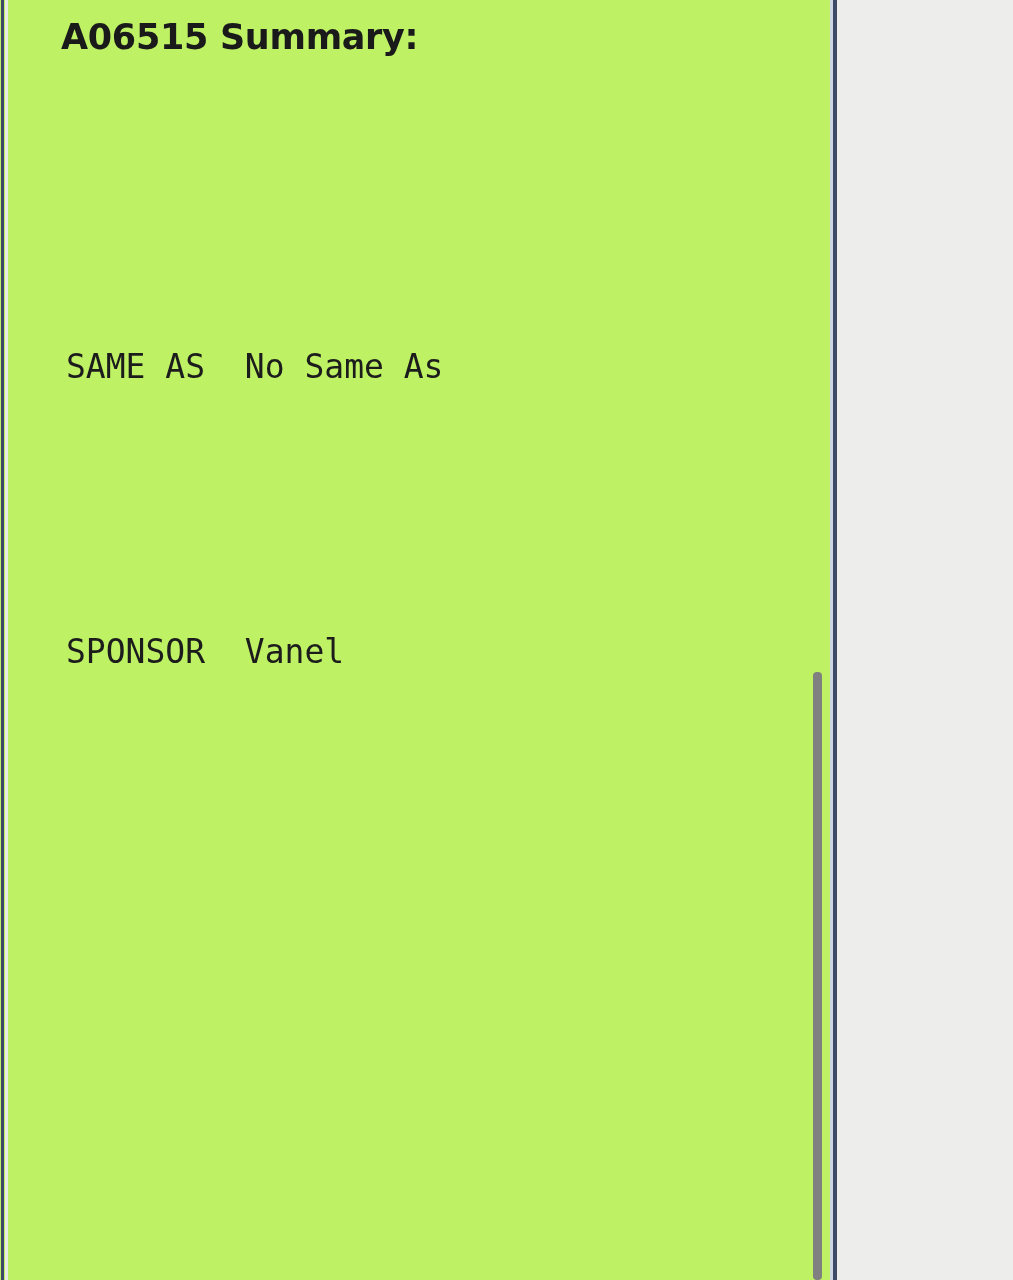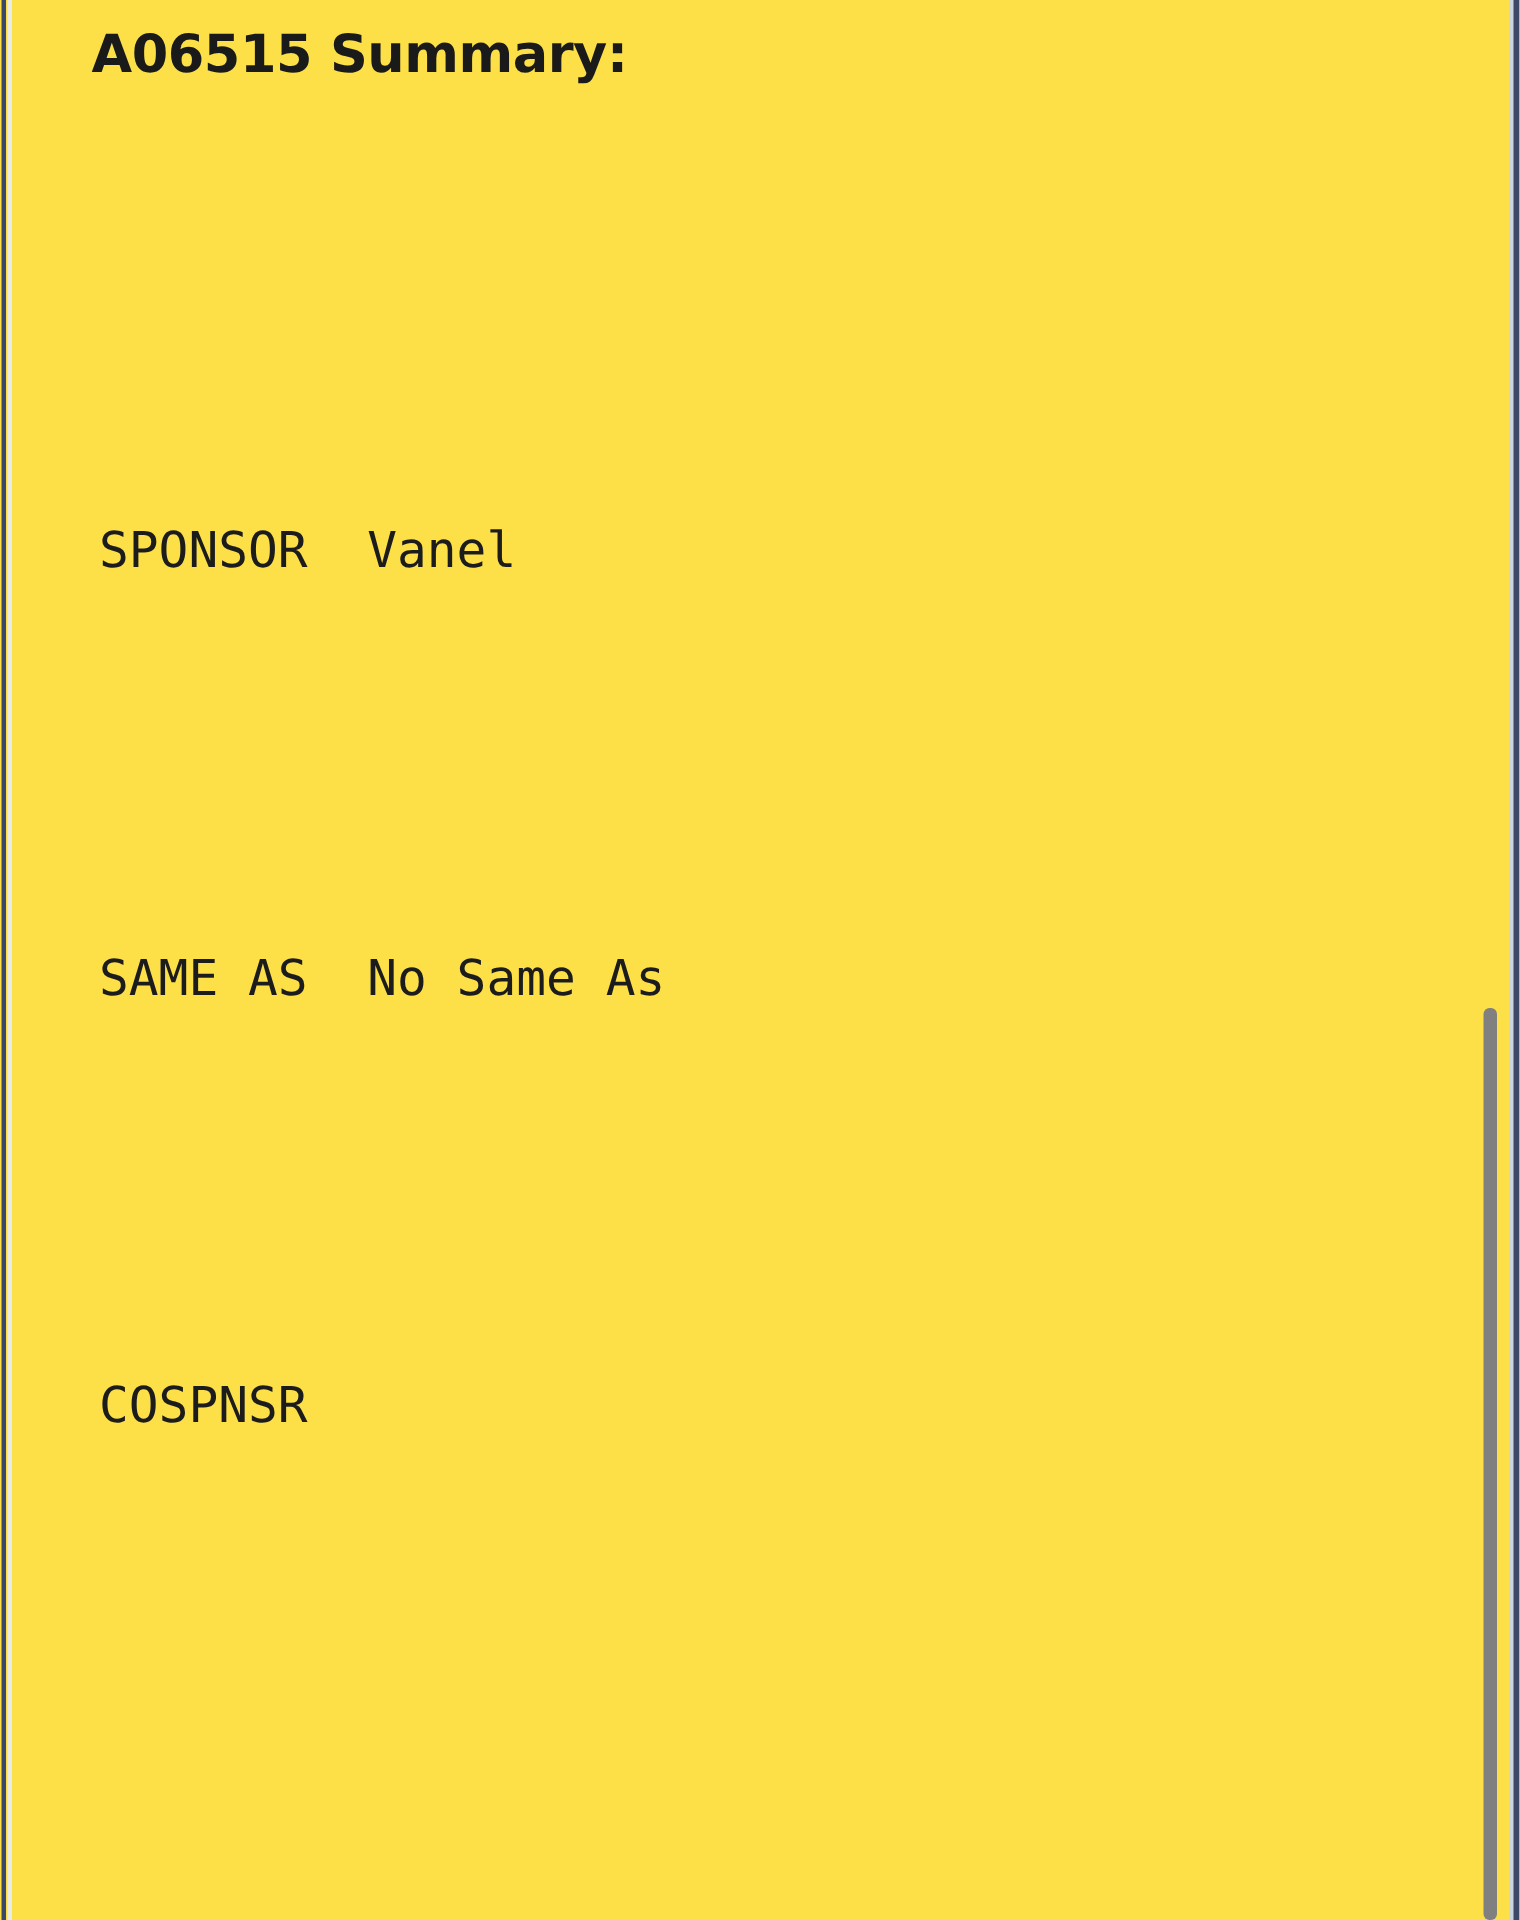--- a/index.html
+++ b/index.html
@@ -9,23 +9,23 @@
   body {
     width: 1013px;
     height: 1280px;
     background: #ededec;
     font-family: "DejaVu Sans", sans-serif;
     overflow: hidden;
   }
 
   .viewport {
     position: relative;
-    width: 1013px;
+    width: 837px;
     height: 1280px;
-    background: #fde047;
+    background: #bef264;
     box-sizing: border-box;
     overflow: hidden;
   }
 
   
   .edge-left-navy {
     position: absolute;
     left: 1px;
     top: 0;
     width: 3px;
@@ -128,25 +128,24 @@
   <div class="edge-left-navy"></div>
   <div class="edge-left-light"></div>
 
   <div class="content">
 
     <h1 class="page-title">A06515 Summary:</h1>
 
     <div class="summary-body">
 
 
+      <div class="field-line">SAME AS  No Same As</div>
+
       <div class="field-line">SPONSOR  Vanel</div>
 
-      <div class="field-line">SAME AS  No Same As</div>
-
-      <div class="field-line">COSPNSR</div>
 
       
 
       
 
       
 
     </div>
   </div>
 

